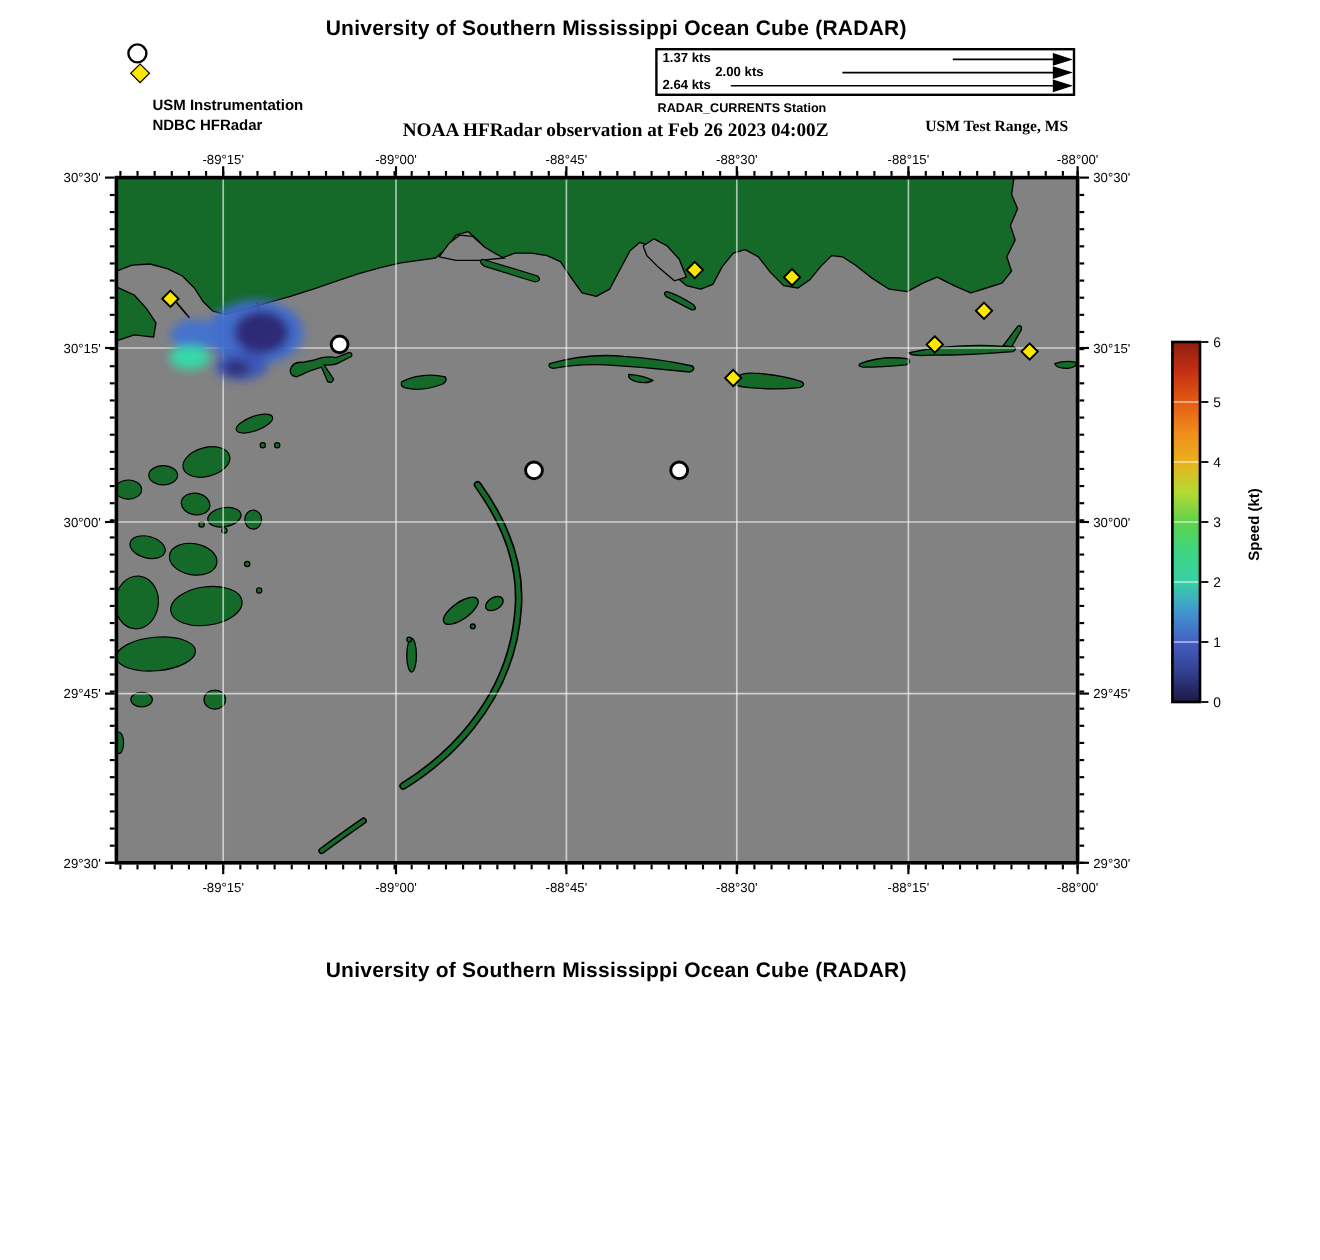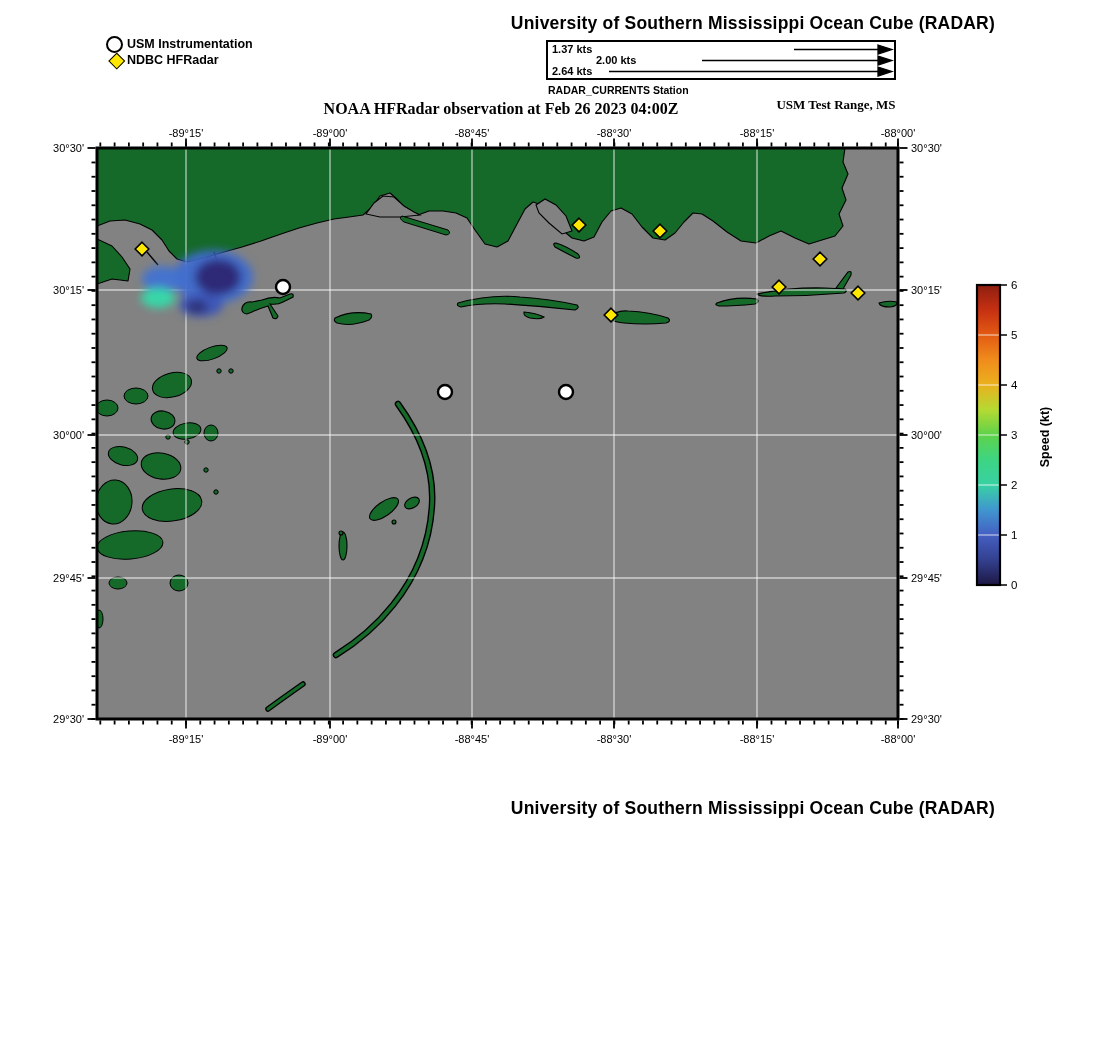--- a/index.html
+++ b/index.html
@@ -1,29 +1,29 @@
 <!DOCTYPE html>
 <html><head>
 <meta charset="utf-8">
 <style>
   html,body{margin:0;padding:0;}
   body{width:1100px;height:1050px;background:#ffffff;position:relative;
        font-family:"Liberation Sans",sans-serif;color:#000;}
   .abs{position:absolute;}
-  .title{width:995px;left:0;text-align:right;font-size:17.5px;font-weight:bold;letter-spacing:.2px;}
+  .title{width:995px;left:16px;text-align:center;font-size:17.5px;font-weight:bold;letter-spacing:.2px;}
   .serif{font-family:"Liberation Serif",serif;}
-  .legend-label{font-size:12.5px;font-weight:bold;white-space:nowrap;}
+  .legend-label{font-size:12.5px;font-weight:bold;white-space:nowrap;margin-top:44px;}
   .legend-circle{width:13px;height:13px;border:2.5px solid #000;border-radius:50%;background:#fff;}
   .legend-diamond{width:9.5px;height:9.5px;border:1.5px solid #000;background:#ffe800;transform:rotate(45deg);}
   .vecbox{left:546px;top:40px;width:346px;height:36px;border:2.5px solid #000;background:#fff;}
   .vecbox svg{position:absolute;left:0;top:0;}
   .veclabel{position:absolute;left:4px;font-size:11px;font-weight:bold;line-height:11px;}
   .veccaption{font-size:10.5px;font-weight:bold;}
-  .subtitle{width:1002px;left:0;text-align:center;font-size:16px;font-weight:bold;}
-  .rangelabel{left:771px;top:97px;width:130px;text-align:center;font-size:13px;font-weight:bold;}
+  .subtitle{width:1002px;left:0;text-align:center;font-size:16px;font-weight:bold;padding-left:12px;}
+  .rangelabel{left:771px;top:97px;width:130px;font-size:13px;font-weight:bold;}
   svg text{font-family:"Liberation Sans",sans-serif;}
 </style>
 </head>
 <body>
 
 <div class="abs title" style="top:13px;">University of Southern Mississippi Ocean Cube (RADAR)</div>
 
 <div class="abs legend-circle" style="left:106px;top:36px;"></div>
 <div class="abs legend-label" style="left:127px;top:37px;">USM Instrumentation</div>
 <div class="abs legend-diamond" style="left:111px;top:55px;"></div>

